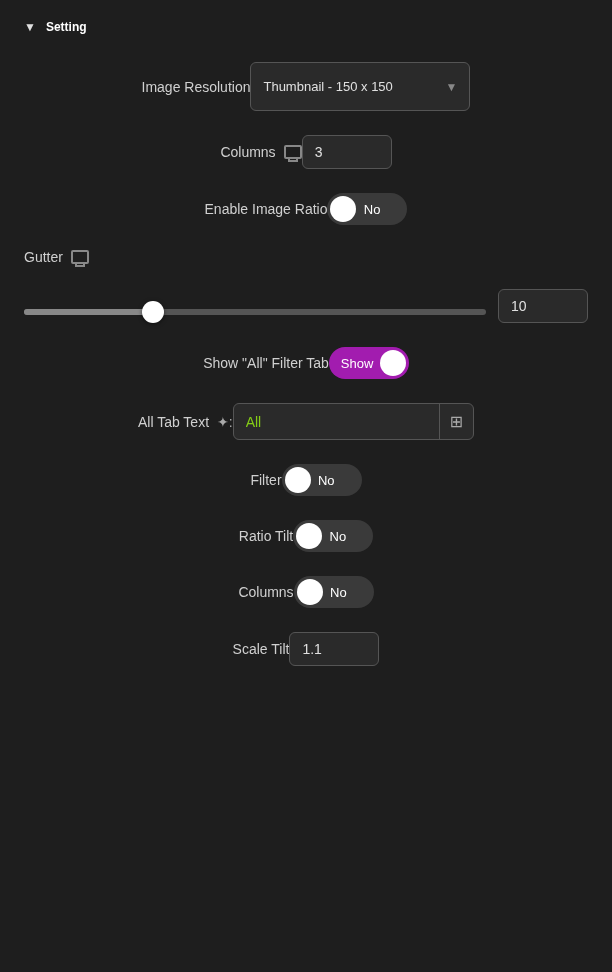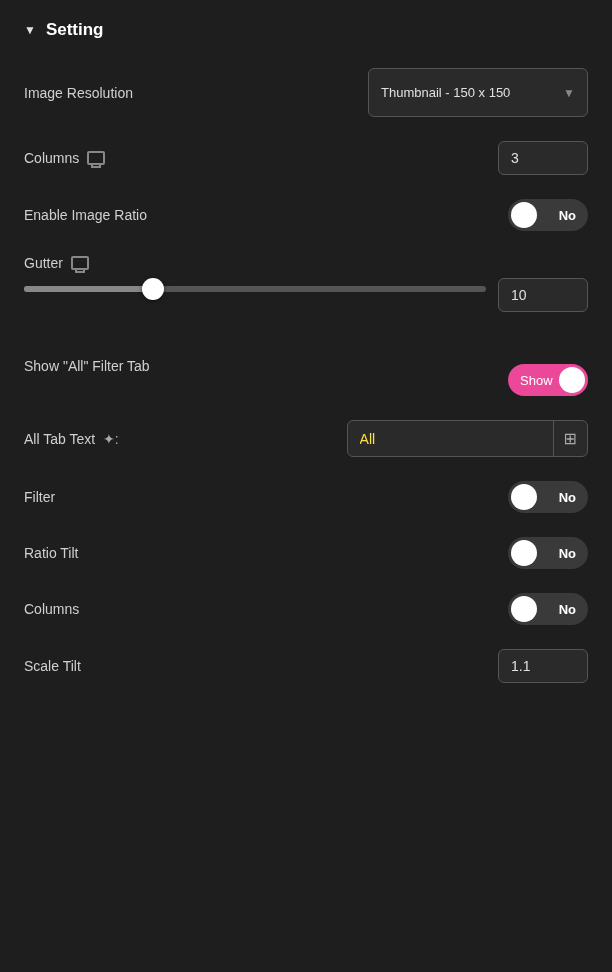--- a/index.html
+++ b/index.html
@@ -27,29 +27,29 @@
       gap: 10px;
       margin-bottom: 28px;
     }
 
     .panel-header-chevron {
       color: #e0e0e0;
       font-size: 12px;
     }
 
     .panel-title {
-      font-size: 17px;
+      font-size: 12px;
       font-weight: 600;
       color: #ffffff;
     }
 
     .setting-row {
       display: flex;
       align-items: center;
-      justify-content: space-between;
+      justify-content: center;
       margin-bottom: 24px;
     }
 
     .setting-label {
       display: flex;
       align-items: center;
       gap: 8px;
       color: #d0d0d0;
       font-size: 14px;
     }
@@ -117,22 +117,21 @@
       cursor: pointer;
       display: flex;
       align-items: center;
     }
 
     .toggle.off {
       background-color: #3a3a3a;
     }
 
     .toggle.on {
-      background-color: #ec4899;
-      margin-top: 28px;
+      background-color: #a21caf;
     }
 
     .toggle-knob {
       position: absolute;
       width: 26px;
       height: 26px;
       border-radius: 50%;
       background-color: #ffffff;
       top: 3px;
       transition: left 0.2s;
@@ -147,43 +146,42 @@
     }
 
     .toggle-label {
       position: absolute;
       font-size: 13px;
       font-weight: 500;
       color: #ffffff;
     }
 
     .toggle.off .toggle-label {
-      right: 12px;
-      font-weight: bold;
+      right: 27px;
     }
 
     .toggle.on .toggle-label {
       left: 12px;
     }
 
     
     .slider-section {
       margin-bottom: 24px;
     }
 
     .slider-row-header {
       display: flex;
       align-items: center;
       justify-content: space-between;
-      margin-bottom: 7px;
+      margin-bottom: 24px;
     }
 
     .slider-row-controls {
       display: flex;
-      align-items: flex-start;
+      align-items: flex-end;
       gap: 12px;
     }
 
     .slider-track-wrapper {
       flex: 1;
       position: relative;
       height: 6px;
     }
 
     .slider-track {
@@ -221,21 +219,21 @@
       border: 1px solid #555;
       border-radius: 6px;
       overflow: hidden;
       background-color: #2a2a2a;
       min-width: 220px;
     }
 
     .text-input-field {
       background: transparent;
       border: none;
-      color: #fde047;
+      color: #84cc16;
       font-size: 14px;
       padding: 8px 12px;
       flex: 1;
       outline: none;
     }
 
     .text-input-icon {
       padding: 8px 10px;
       border-left: 1px solid #555;
       color: #888;

